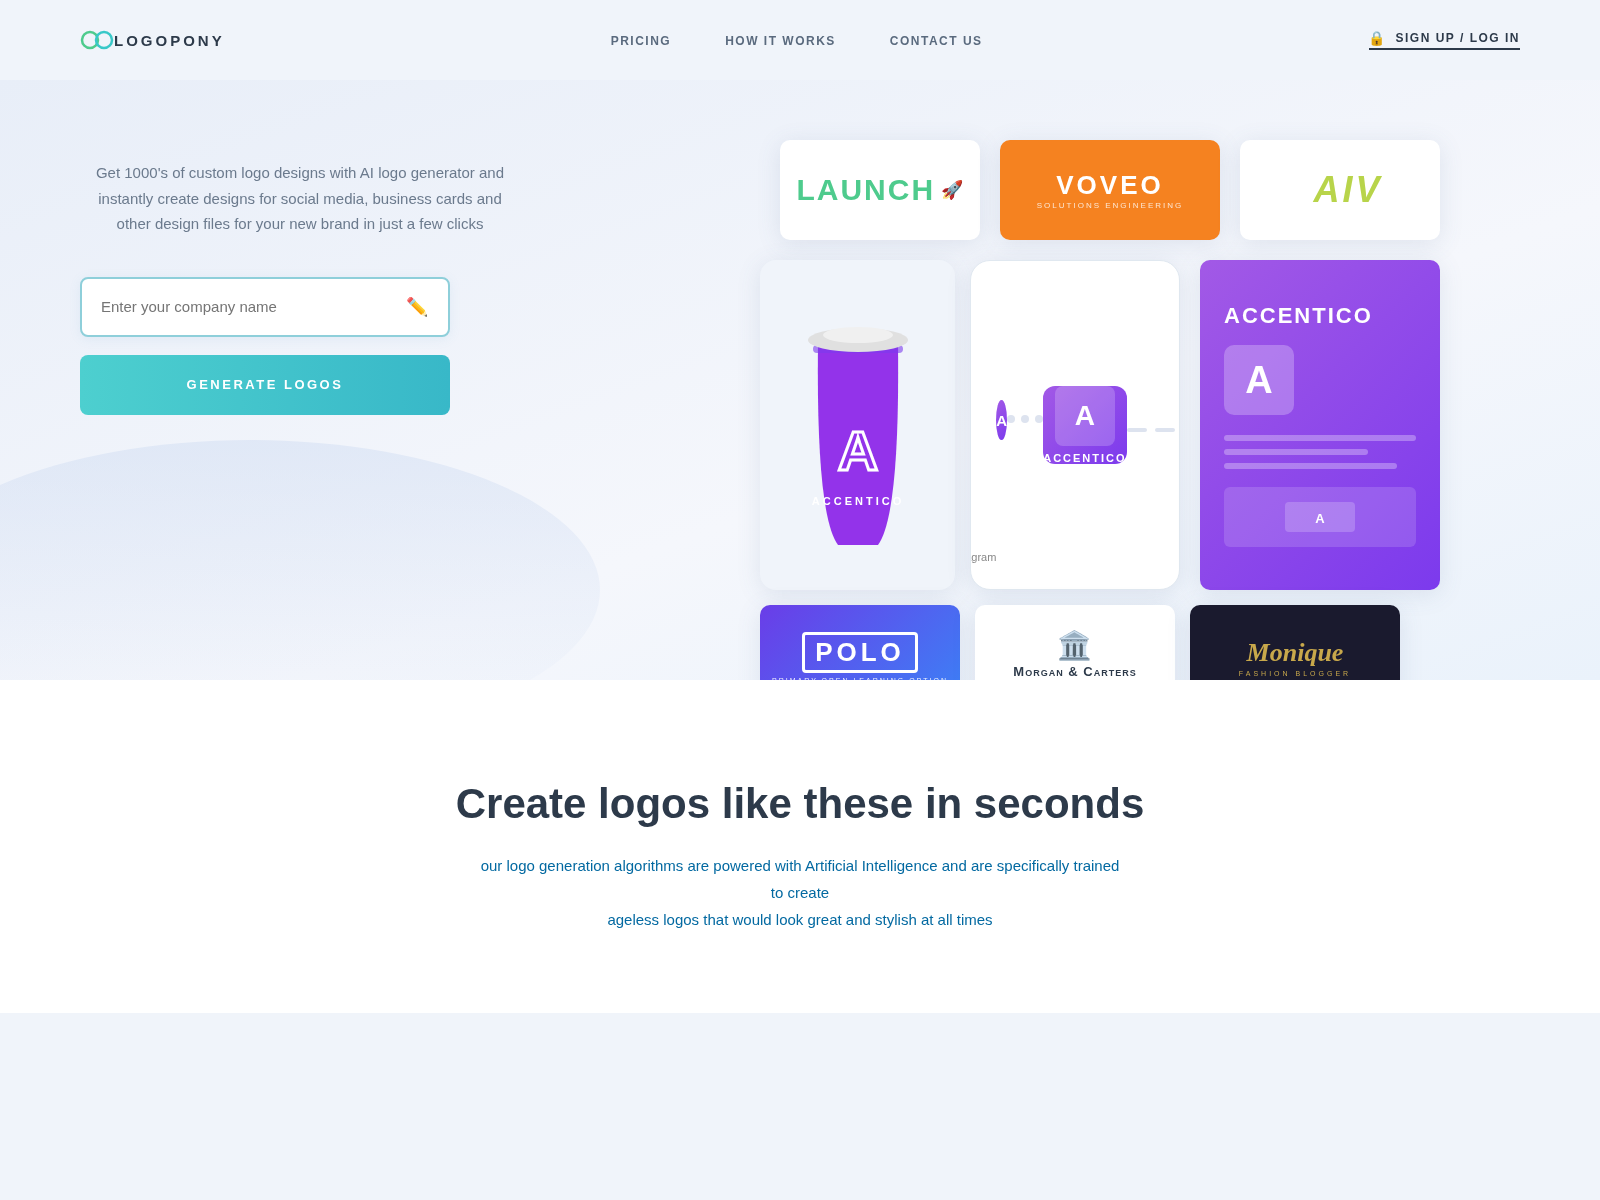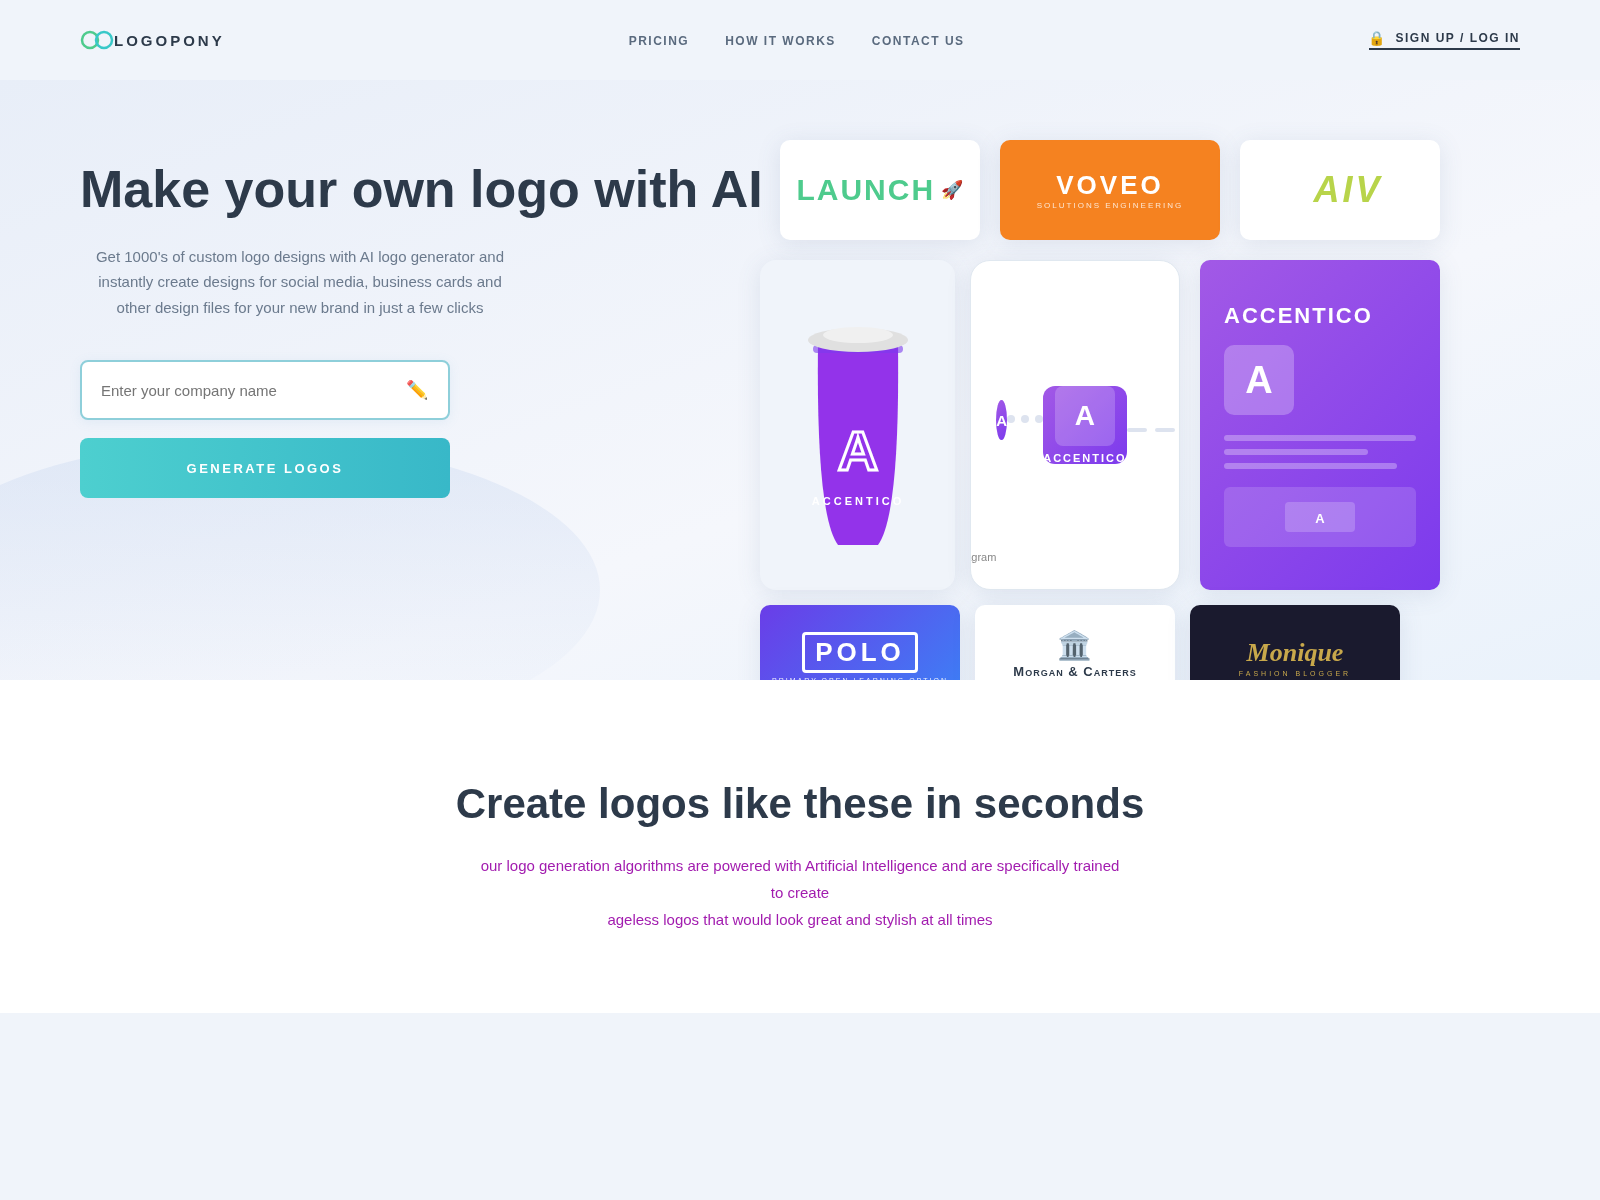--- a/index.html
+++ b/index.html
@@ -33,21 +33,21 @@
     }
     .logo-text {
       font-size: 15px;
       font-weight: 700;
       letter-spacing: 3px;
       color: #2d3a4a;
       text-transform: uppercase;
     }
     .nav-links {
       display: flex;
-      gap: 36px;
+      gap: 54px;
       list-style: none;
     }
     .nav-links a {
       font-size: 12px;
       font-weight: 600;
       letter-spacing: 1.5px;
       color: #5a6a7e;
       text-decoration: none;
       text-transform: uppercase;
     }
@@ -395,21 +395,21 @@
       text-align: center;
     }
     .section2-title {
       font-size: 42px;
       font-weight: 800;
       color: #2d3a4a;
       margin-bottom: 24px;
     }
     .section2-sub {
       font-size: 15px;
-      color: #a21caf;
+      color: #0369a1;
       line-height: 1.8;
       max-width: 640px;
       margin: 0 auto;
     }
   </style>
 </head>
 <body>
 
 <nav>
   <a class="nav-logo" href="#">
@@ -427,21 +427,20 @@
   </ul>
 
   <div class="nav-auth">
     <span class="lock-icon">🔒</span>
     <span>SIGN UP / LOG IN</span>
   </div>
 </nav>
 
 <section class="hero">
   <div class="hero-left">
-    <h1 class="hero-title">Make your own logo with AI</h1>
     <p class="hero-subtitle">Get 1000's of custom logo designs with AI logo generator and instantly create designs for social media, business cards and other design files for your new brand in just a few clicks</p>
 
     <div class="company-input-wrapper">
       <input class="company-input" type="text" placeholder="Enter your company name" style="">
       <span class="pencil-icon">✏️</span>
     </div>
 
     <button class="generate-btn">
       <span>GENERATE LOGOS</span>
     </button>

